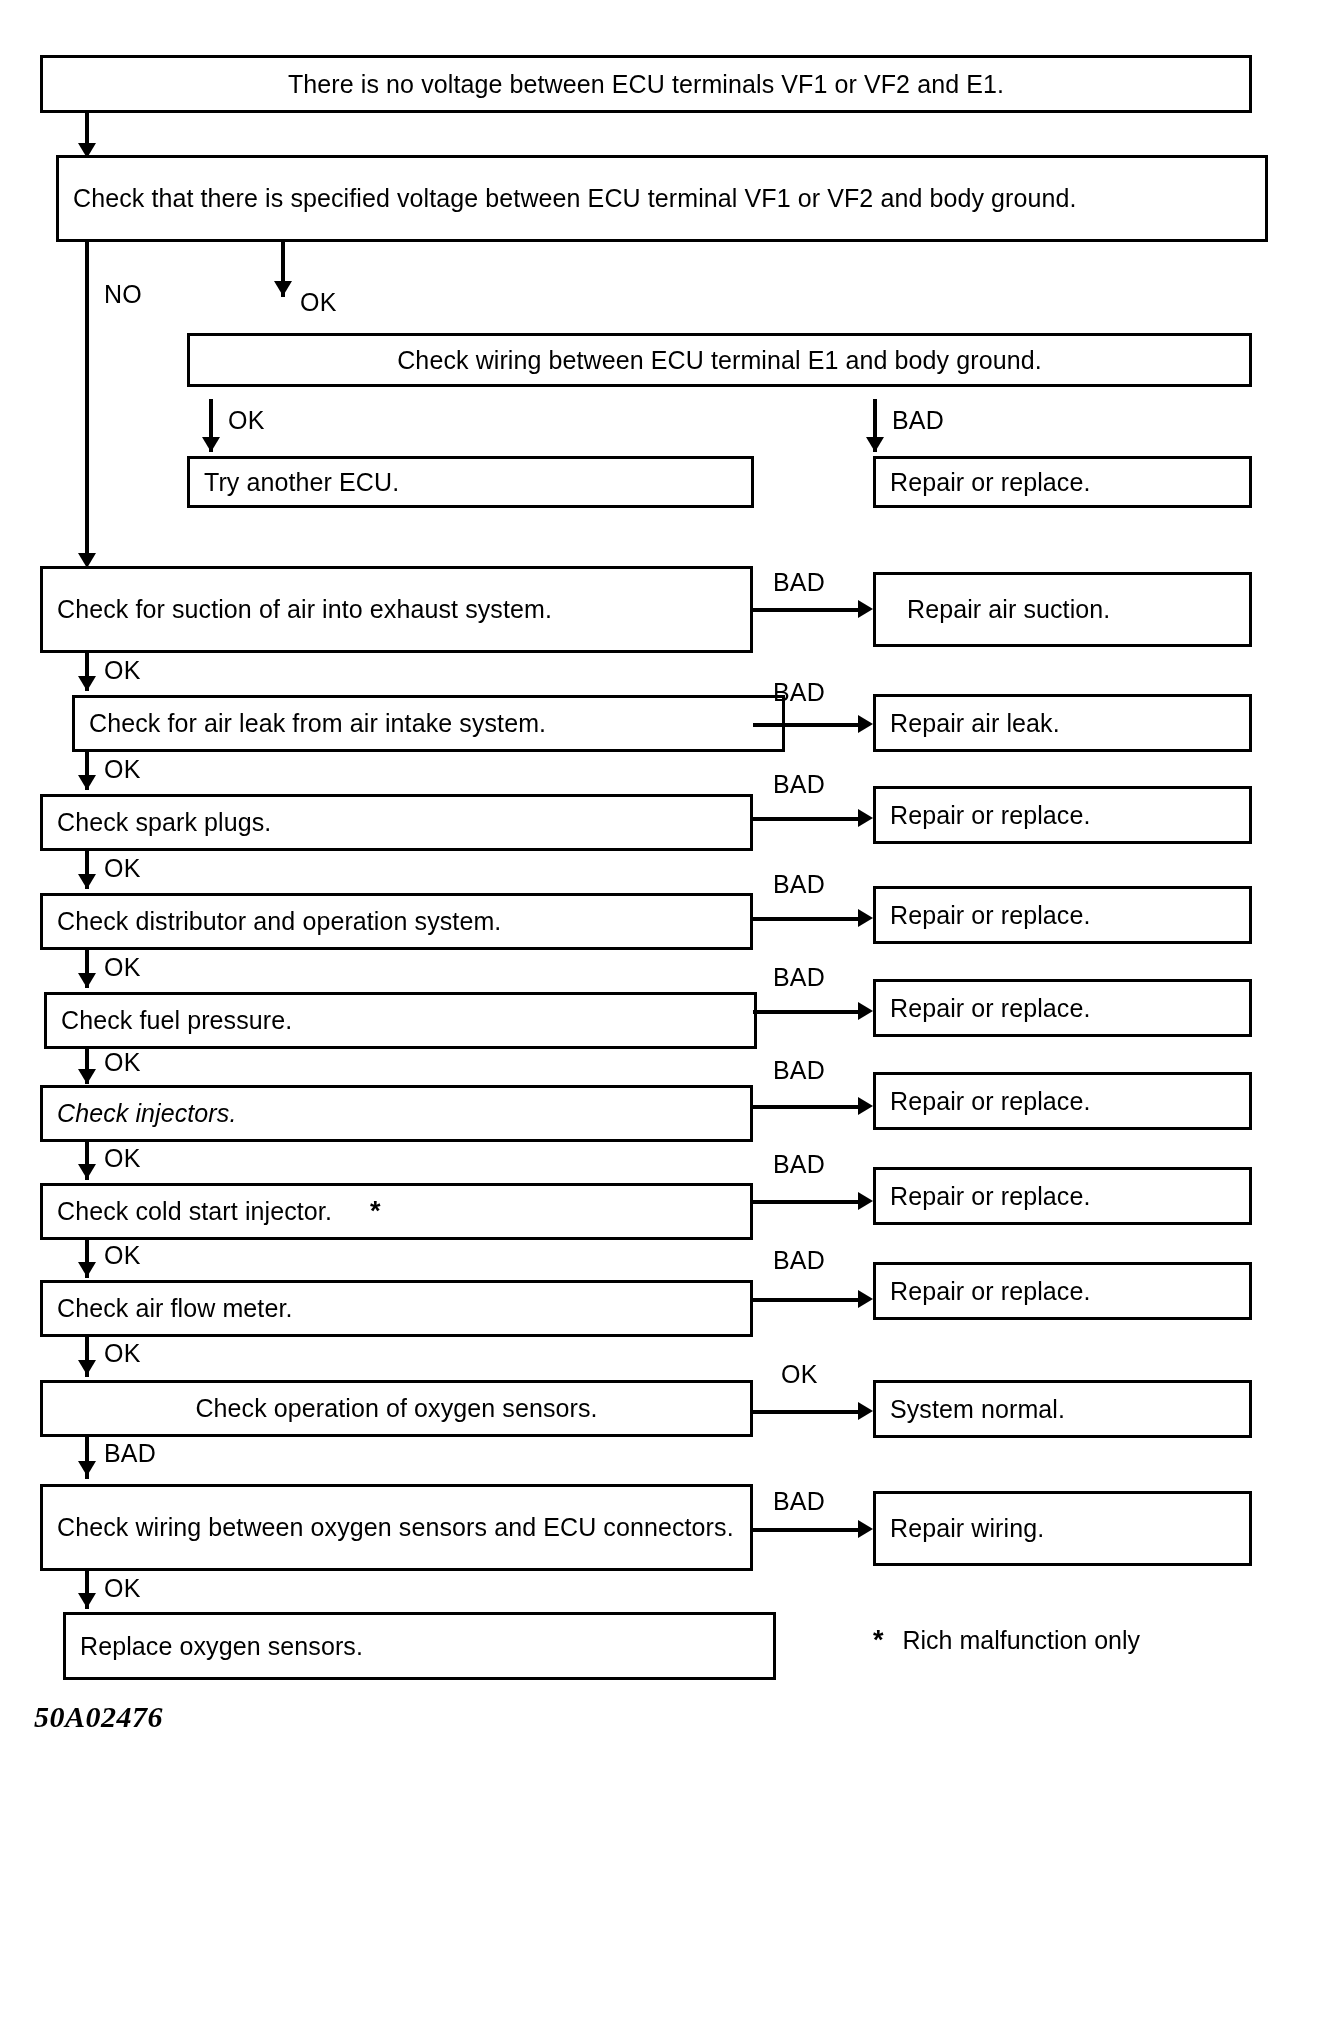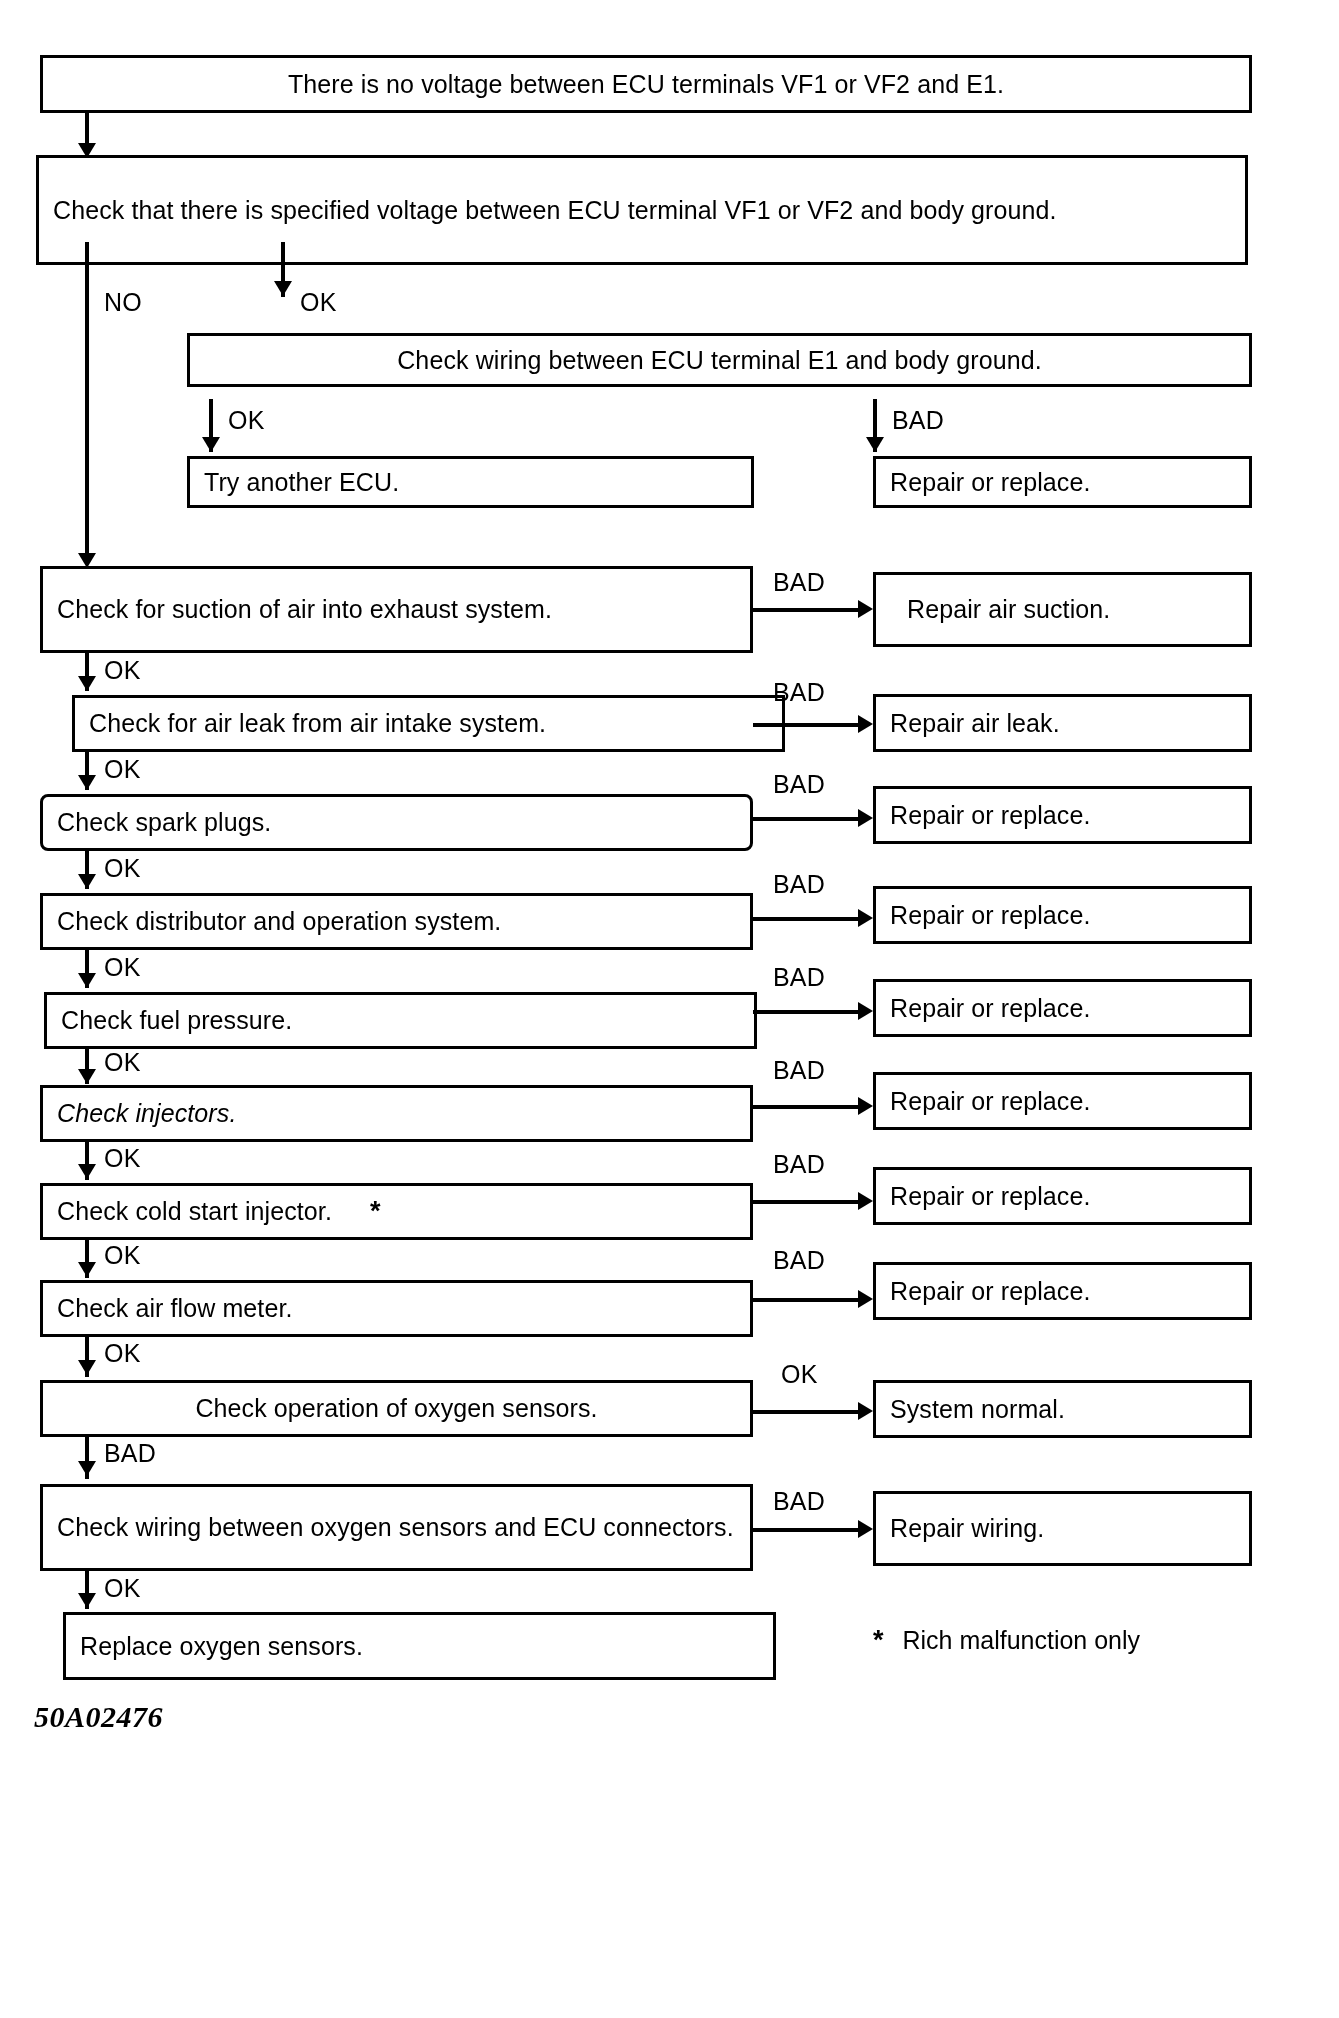--- a/index.html
+++ b/index.html
@@ -85,25 +85,25 @@
 </head>
 <body>
 
 <div id="sheet">
 
   <div class="node center" style="left:40px; top:55px; width:1212px; height:58px;">There is no voltage between ECU terminals VF1 or VF2 and E1.</div>
 
   <div class="vline" style="left:85px; top:113px; height:37px;"></div>
   <div class="arrow-down" style="left:78px; top:143px;"></div>
 
-  <div class="node" style="left:36px; top:155px; width:1212px; height:110px; align-items:center;">Check that there is specified voltage between ECU terminal VF1 or VF2 and body ground.</div>
+  <div class="node" style="left:56px; top:155px; width:1212px; height:87px; align-items:center;">Check that there is specified voltage between ECU terminal VF1 or VF2 and body ground.</div>
 
   <div class="vline" style="left:85px; top:242px; height:318px;"></div>
   <div class="arrow-down" style="left:78px; top:553px;"></div>
-  <div class="label" style="left:104px; top:290px;">NO</div>
+  <div class="label" style="left:104px; top:282px;">NO</div>
 
   <div class="vline" style="left:281px; top:242px; height:55px;"></div>
   <div class="arrow-down" style="left:274px; top:281px;"></div>
   <div class="label" style="left:300px; top:290px;">OK</div>
 
   <div class="node center" style="left:187px; top:333px; width:1065px; height:54px;">Check wiring between ECU terminal E1 and body ground.</div>
 
   <div class="vline" style="left:209px; top:399px; height:53px;"></div>
   <div class="arrow-down" style="left:202px; top:437px;"></div>
   <div class="label" style="left:228px; top:408px;">OK</div>
@@ -129,21 +129,21 @@
   <div class="node" style="left:40px; top:695px; width:713px; height:57px;margin-left:32px;">Check for air leak from air intake system.</div>
   <div class="hline" style="left:753px; top:723px; width:114px;"></div>
   <div class="arrow-right" style="left:858px; top:715px;"></div>
   <div class="label" style="left:773px; top:680px;">BAD</div>
   <div class="node" style="left:873px; top:694px; width:379px; height:58px;">Repair air leak.</div>
 
   <div class="vline" style="left:85px; top:752px; height:38px;"></div>
   <div class="arrow-down" style="left:78px; top:775px;"></div>
   <div class="label" style="left:104px; top:757px;">OK</div>
 
-  <div class="node" style="left:40px; top:794px; width:713px; height:57px;border-radius:8px;">Check spark plugs.</div>
+  <div class="node" style="left:40px; top:794px; width:713px; height:57px;">Check spark plugs.</div>
   <div class="hline" style="left:753px; top:817px; width:114px;"></div>
   <div class="arrow-right" style="left:858px; top:809px;"></div>
   <div class="label" style="left:773px; top:772px;">BAD</div>
   <div class="node" style="left:873px; top:786px; width:379px; height:58px;">Repair or replace.</div>
 
   <div class="vline" style="left:85px; top:851px; height:38px;"></div>
   <div class="arrow-down" style="left:78px; top:874px;"></div>
   <div class="label" style="left:104px; top:856px;">OK</div>
 
   <div class="node" style="left:40px; top:893px; width:713px; height:57px;">Check distributor and operation system.</div>

